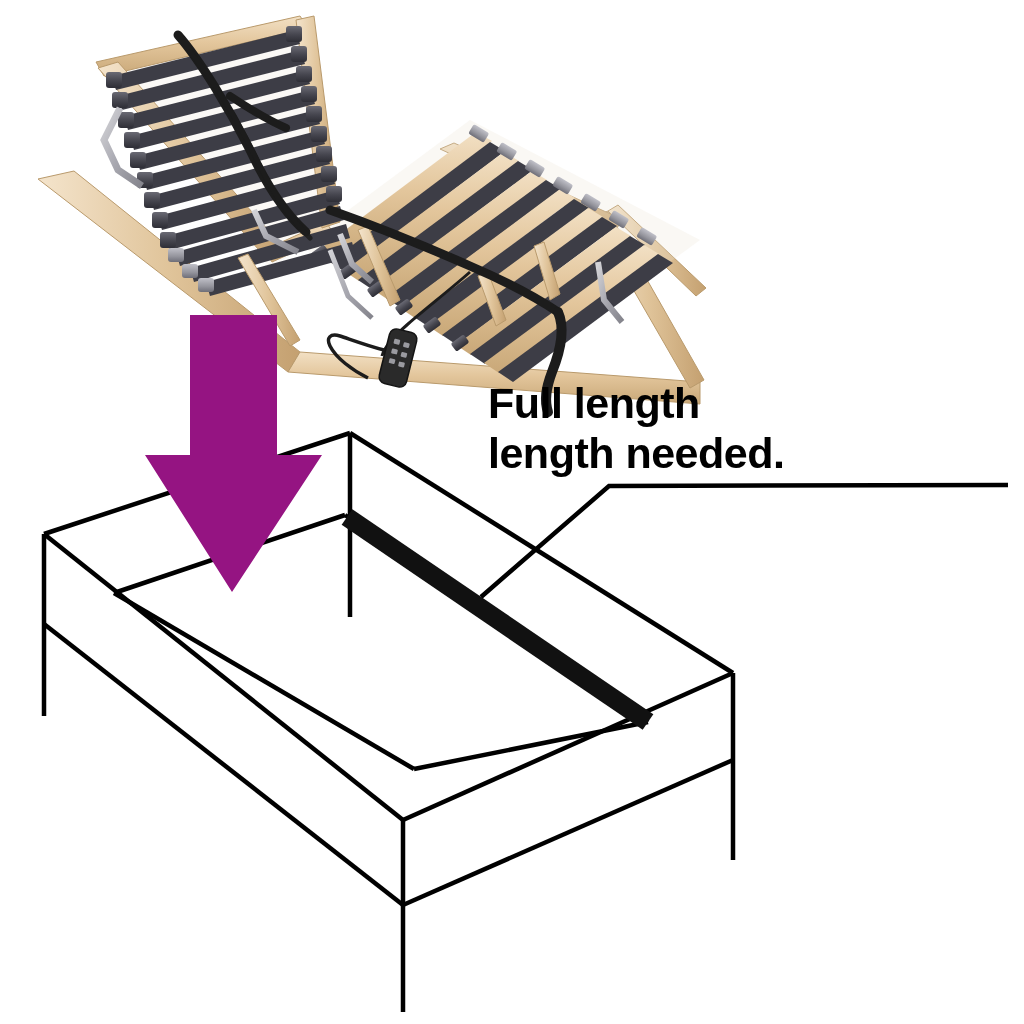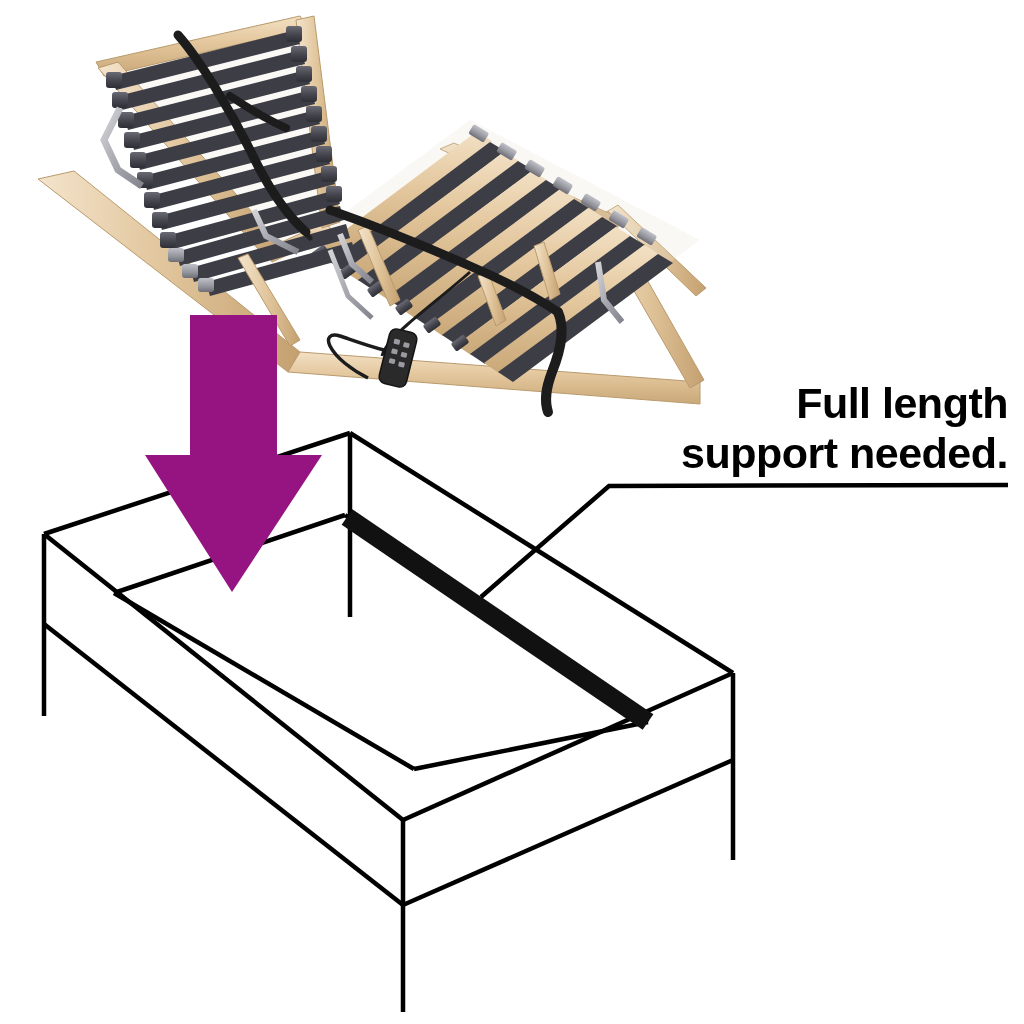--- a/index.html
+++ b/index.html
@@ -22,21 +22,20 @@
     left: 0;
     top: 0;
     width: 1024px;
     height: 1024px;
   }
   .callout-text {
     position: absolute;
     right: 16px;
     top: 378px;
     width: 520px;
-    text-align: right;
     font-family: "Liberation Sans", sans-serif;
     font-weight: bold;
     font-size: 43px;
     line-height: 50px;
     letter-spacing: -0.5px;
     color: #000000;
     white-space: nowrap;
   }
   .callout-line {
     display: block;
@@ -252,16 +251,16 @@
 
     <line x1="347" y1="517" x2="648" y2="722" stroke="#111111" stroke-width="19" stroke-linecap="butt"></line>
 
     <polyline points="1008,485 609,486 481,597" fill="none" stroke="#000000" stroke-width="4.5" stroke-linejoin="miter" stroke-linecap="butt"></polyline>
 
     <polygon points="190,315 277,315 277,455 322,455 232,592 145,455 190,455" fill="#951482"></polygon>
   </svg>
 
   <div class="callout-text">
     <span class="callout-line">Full length</span>
-    <span class="callout-line">support needed.</span>
+    <span class="callout-line">length needed.</span>
   </div>
 
 </div>
 
 </body></html>

